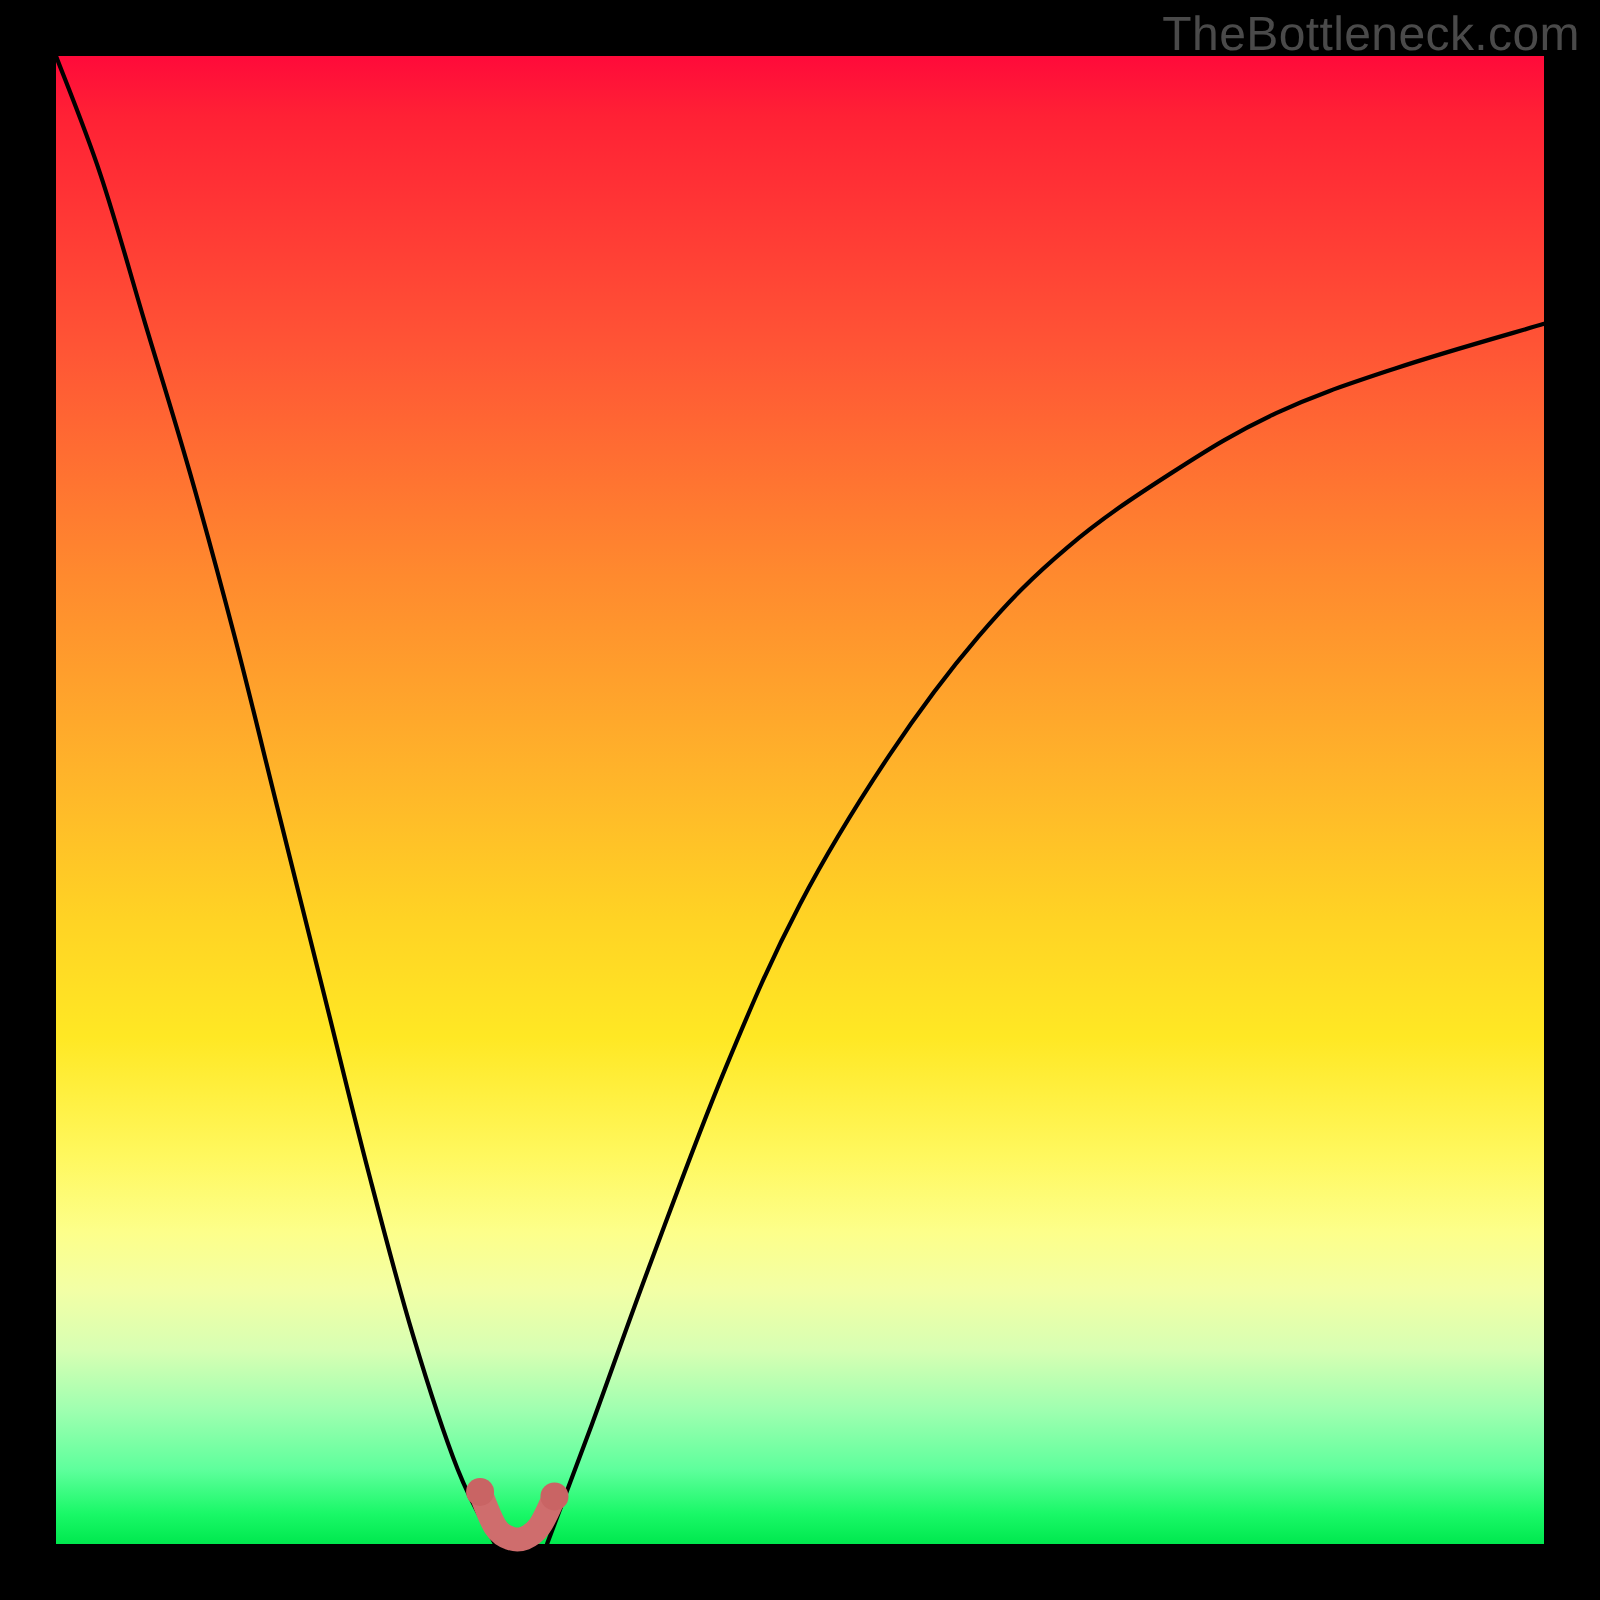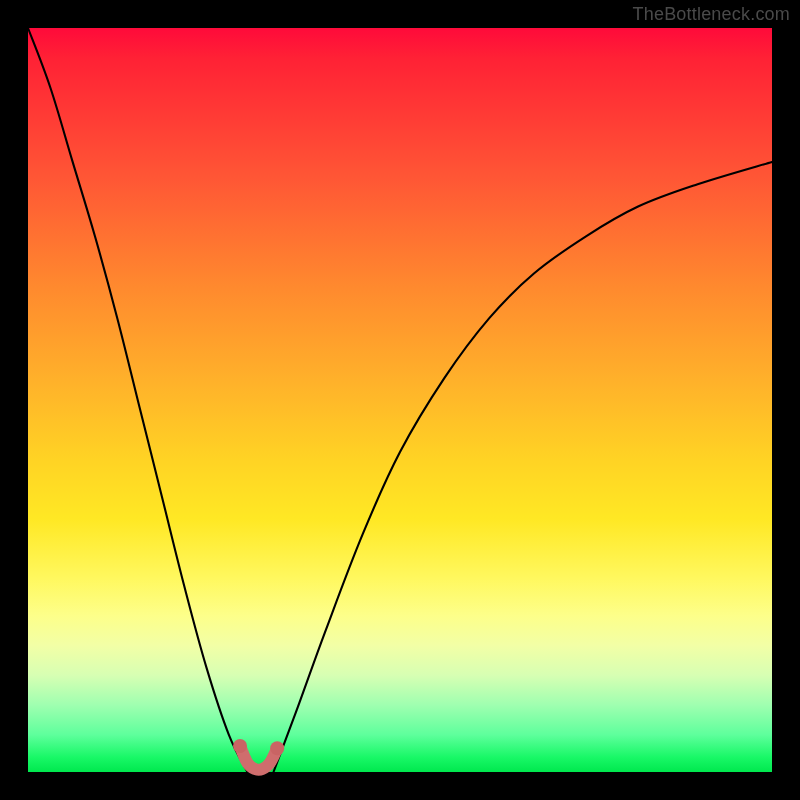--- a/index.html
+++ b/index.html
@@ -8,21 +8,21 @@
     position: relative;
     width: 800px;
     height: 800px;
     background: #000;
   }
   .watermark {
     position: absolute;
     top: 4px;
     right: 10px;
     font-family: Arial, Helvetica, sans-serif;
-    font-size: 18px;
+    font-size: 24px;
     font-weight: 500;
     color: #4a4a4a;
     z-index: 5;
     letter-spacing: 0.2px;
   }
   .plot-area {
     position: absolute;
     left: 28px;
     top: 28px;
     width: 744px;

